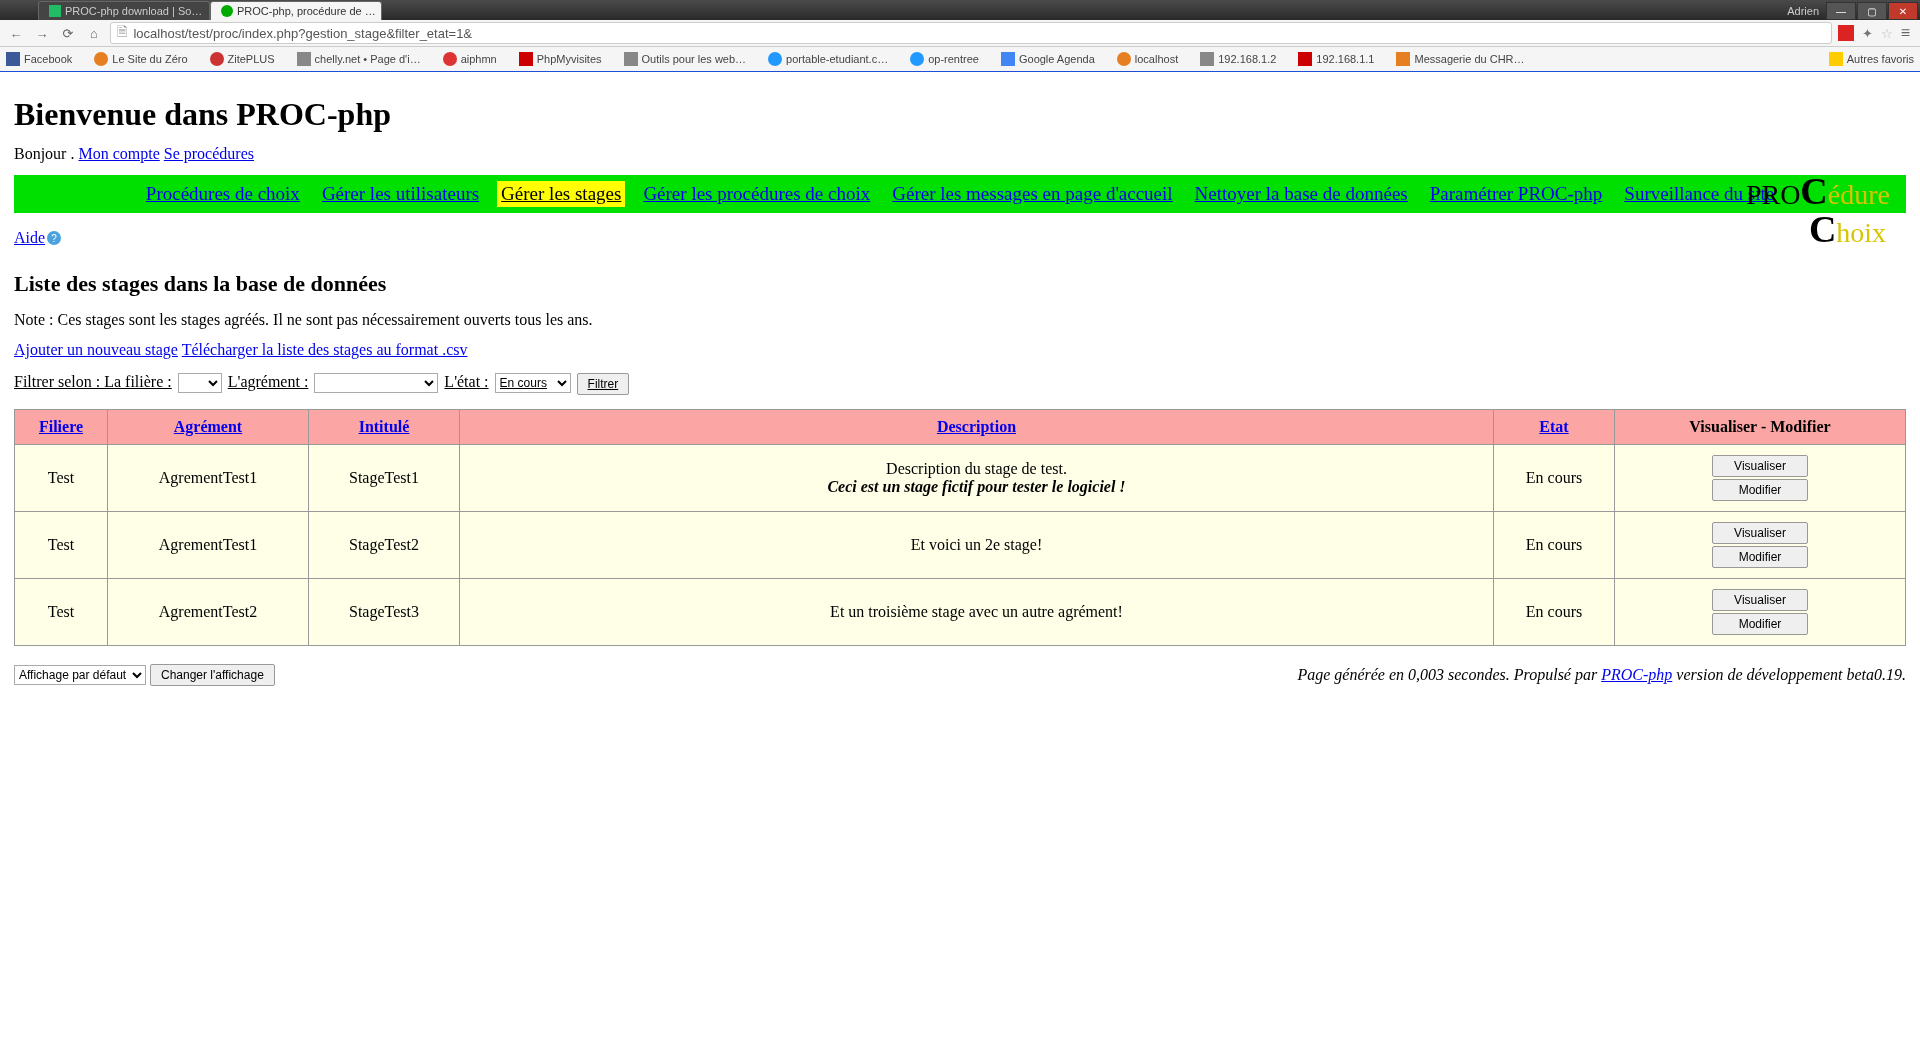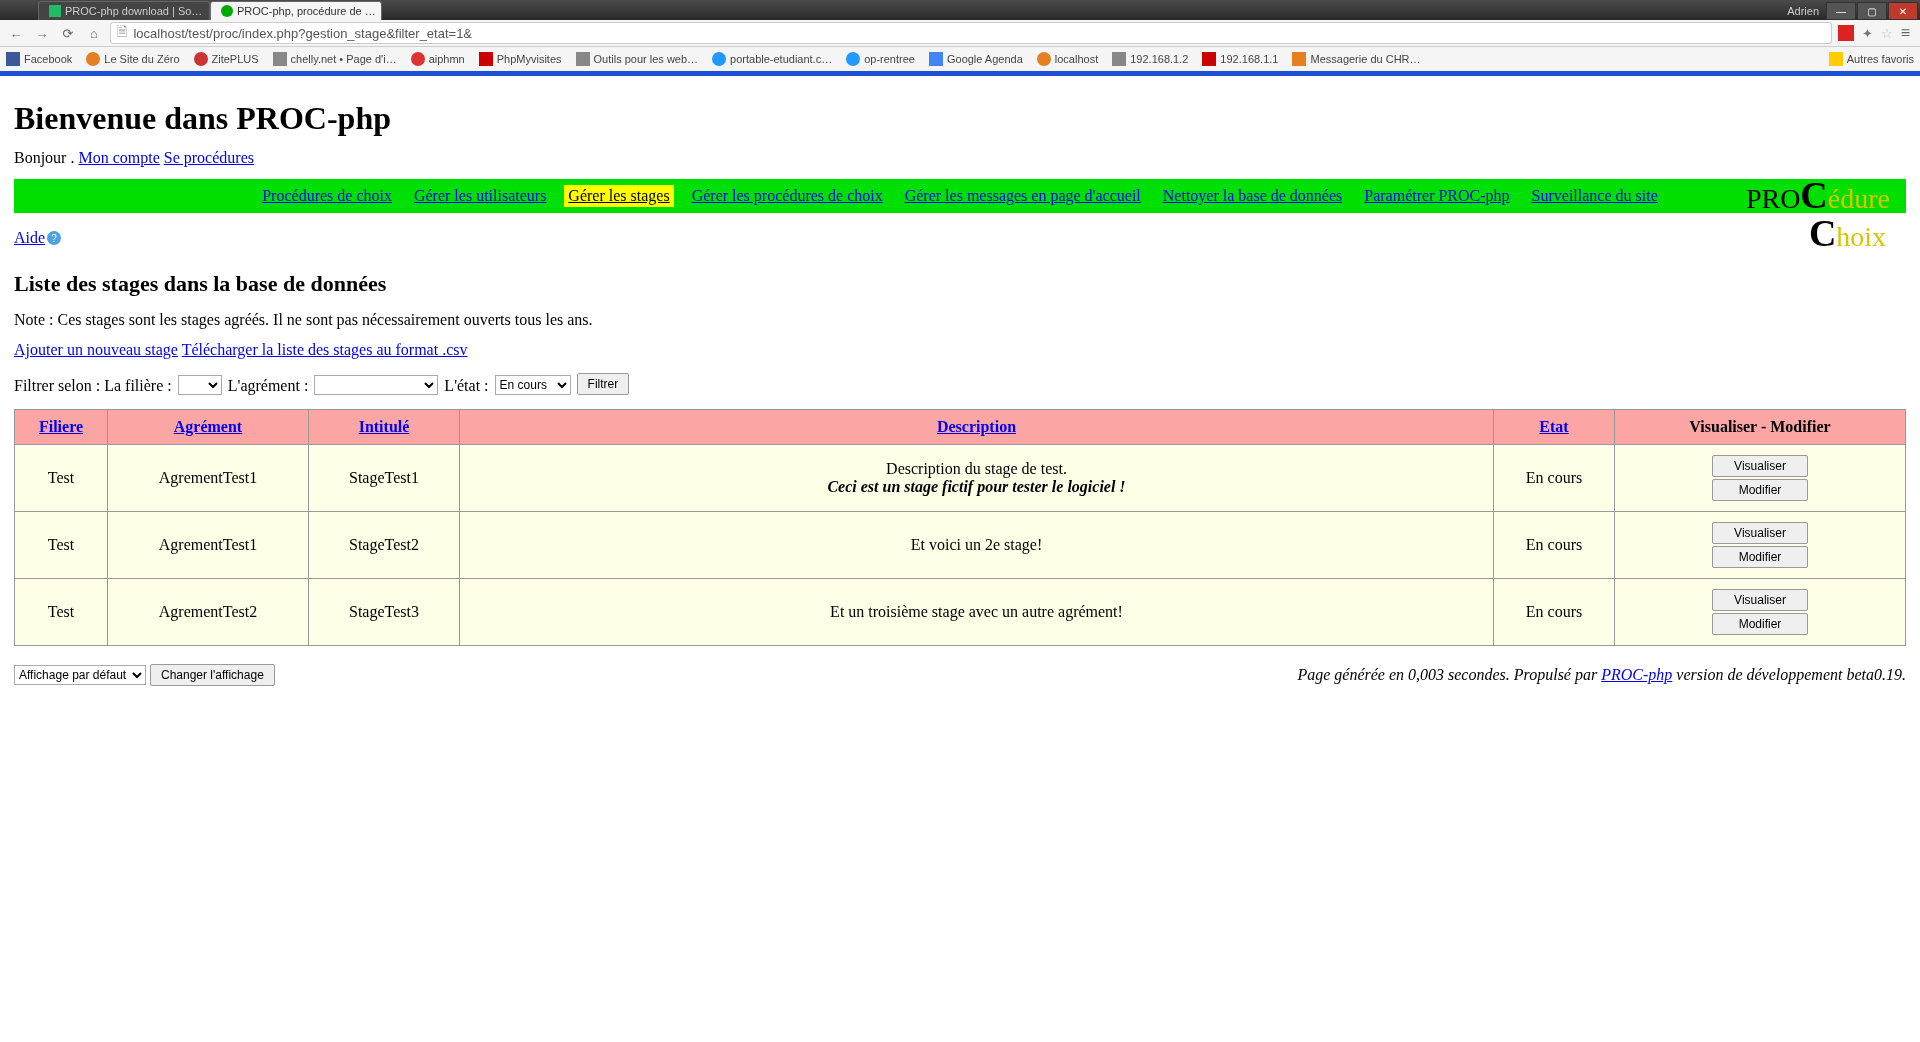--- a/index.html
+++ b/index.html
@@ -15,40 +15,40 @@
   .wbtn.close{background:#c0392b;}
   .user-label{color:#ccc;margin-right:6px;align-self:center;font-size:11px;}
   .toolbar{background:#f5f5f5;height:26px;border-bottom:1px solid #ccc;display:flex;align-items:center;padding:0 6px;gap:6px;font-family:Arial,sans-serif;font-size:13px;}
   .nav-btn{width:20px;height:20px;display:flex;align-items:center;justify-content:center;color:#666;}
   .address{flex:1;display:flex;align-items:center;gap:6px;background:#fff;border:1px solid #ccc;border-radius:3px;height:20px;padding:0 6px;color:#555;font-size:13px;}
   .addr-icon{color:#888;}
   .tb-right{display:flex;align-items:center;gap:8px;padding-right:4px;}
   .ext{width:16px;height:16px;}
   .ext.red{background:#d22;}
   .menu-dots{color:#666;font-size:16px;}
-  .bookmarks{background:#f5f5f5;height:24px;border-bottom:5px solid #1d4ed8;display:flex;align-items:center;padding:0 6px;gap:14px;font-family:Arial,sans-serif;font-size:11px;color:#444;overflow:hidden;}
+  .bookmarks{background:#f5f5f5;height:24px;border-bottom:1px solid #1d4ed8;display:flex;align-items:center;padding:0 6px;gap:22px;font-family:Arial,sans-serif;font-size:11px;color:#444;overflow:hidden;}
   .bm{display:flex;align-items:center;gap:4px;white-space:nowrap;}
   .bm .bico{width:14px;height:14px;display:inline-block;}
   .bm-spacer{flex:1;}
   
   .page{padding:10px 14px;}
   h1{font-family:"Times New Roman",serif;font-weight:bold;font-size:32px;margin:14px 0 8px;}
   .greet{margin:12px 0;}
   a.link{color:#0000ee;text-decoration:underline;}
   .logo{position:absolute;right:30px;top:100px;font-family:"Times New Roman",serif;font-size:28px;line-height:1;text-align:left;}
   .logo .big{font-size:38px;font-weight:bold;}
   .logo .yel{color:#d9c400;}
   .nav{background:#00e000;width:100%;padding:6px 0;display:flex;justify-content:center;gap:14px;margin:10px 0;}
-  .nav a{color:#0000ee;text-decoration:underline;font-family:"Times New Roman",serif;font-size:16px;padding:2px 4px;}
+  .nav a{color:#0000ee;text-decoration:underline;font-family:"Times New Roman",serif;font-size:19px;padding:2px 4px;}
   .nav a.current{background:#ffff00;color:#000;text-decoration:underline;}
   .help{display:inline-flex;align-items:center;gap:2px;margin:6px 0 10px;}
   .help-ico{width:14px;height:14px;background:#4aa3df;border-radius:50%;color:#fff;font-size:10px;display:flex;align-items:center;justify-content:center;font-family:Arial;}
   h2{font-family:"Times New Roman",serif;font-weight:bold;font-size:22px;margin:14px 0;}
   p{margin:12px 0;}
-  .filter-row{margin:14px 0;display:flex;align-items:flex-end;gap:6px;font-family:"Times New Roman",serif;}
+  .filter-row{margin:14px 0;display:flex;align-items:flex-start;gap:6px;font-family:"Times New Roman",serif;text-decoration:underline;}
   select{font-family:Arial,sans-serif;font-size:12px;background:#fff;border:1px solid #aaa;height:20px;}
   .btn{font-family:Arial,sans-serif;font-size:12px;background:#efefef;border:1px solid #999;padding:3px 10px;border-radius:2px;cursor:pointer;}
   table.data{width:100%;border-collapse:collapse;margin-top:8px;}
   table.data th{background:#fca5a5;border:1px solid #999;padding:8px 0;font-family:"Times New Roman",serif;font-weight:bold;}
   table.data th a{color:#0000ee;text-decoration:underline;}
   table.data td{background:#ffffe8;border:1px solid #999;padding:8px 6px;text-align:center;font-family:"Times New Roman",serif;}
   table.data td .btn{display:block;margin:2px auto;width:96px;}
   .desc-em{font-weight:bold;font-style:italic;}
   .footer-row{display:flex;justify-content:space-between;align-items:center;margin-top:18px;}
   .footer-right{text-align:right;font-style:italic;font-family:"Times New Roman",serif;}

